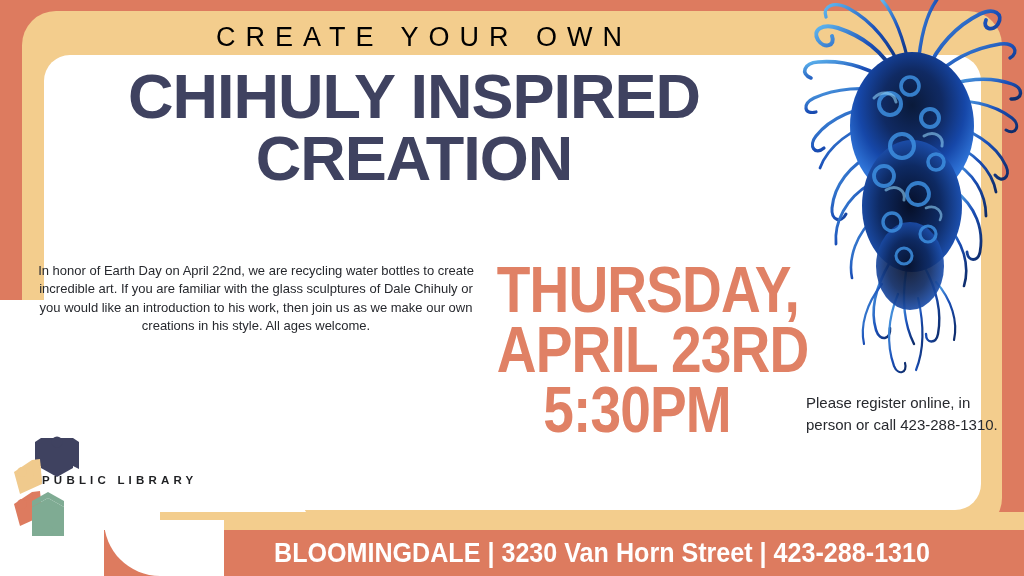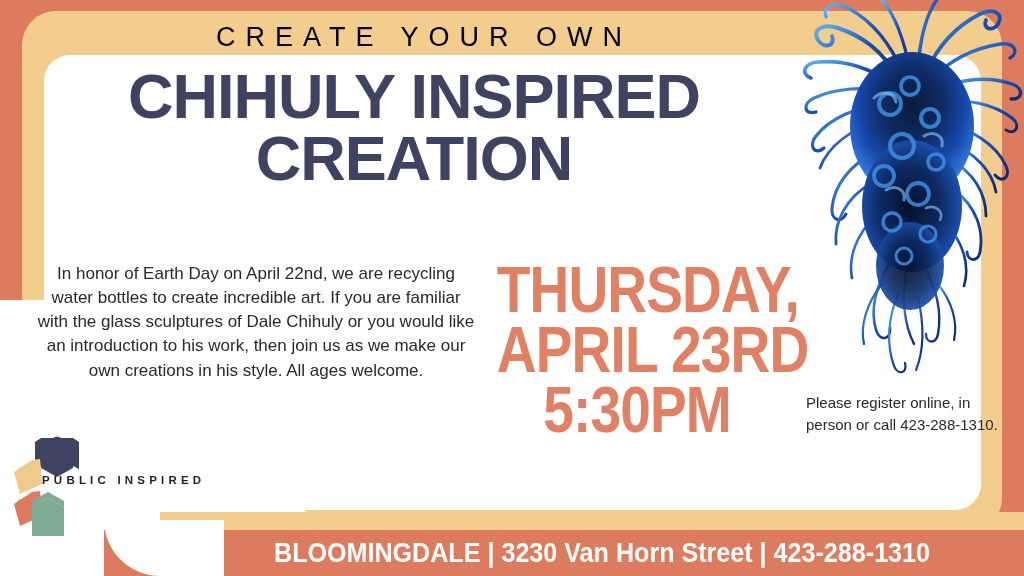--- a/index.html
+++ b/index.html
@@ -88,21 +88,21 @@
     color:#111111;
     white-space:nowrap;
   }
 
   
   .body-copy {
     position:absolute;
     left:36px; top:262px;
     width:440px;
     text-align:center;
-    font-size:17px;
+    font-size:13px;
     line-height:1.42;
     color:#27292e;
   }
 
   
   .date-block {
     position:absolute;
     left:474px; top:260px;
     width:326px;
     text-align:center;
@@ -321,21 +321,21 @@
 
         <g>
           <path d="M40 66 l16 9 v30 h-32 v-30 z" fill="#7fab93"></path>
           <path d="M40 66 l-16 9 v-6 l16 -9 z" fill="#7fab93"></path>
           <path d="M40 66 l16 9 v-6 l-16 -9 z" fill="#7fab93"></path>
           <circle cx="40" cy="99" r="5.5" fill="#7fab93"></circle>
         </g>
       </svg>
     </div>
     <div class="logo-text">
-      <div class="logo-sub">PUBLIC INSPIRED</div>
+      <div class="logo-sub">PUBLIC LIBRARY</div>
     </div>
   </div>
 
   <div class="footer-tan"></div>
   <div class="footer-bar"></div>
   <div class="footer-curve"></div>
   <div class="footer-text">BLOOMINGDALE | 3230 Van Horn Street | 423-288-1310</div>
 
 </div>
 

